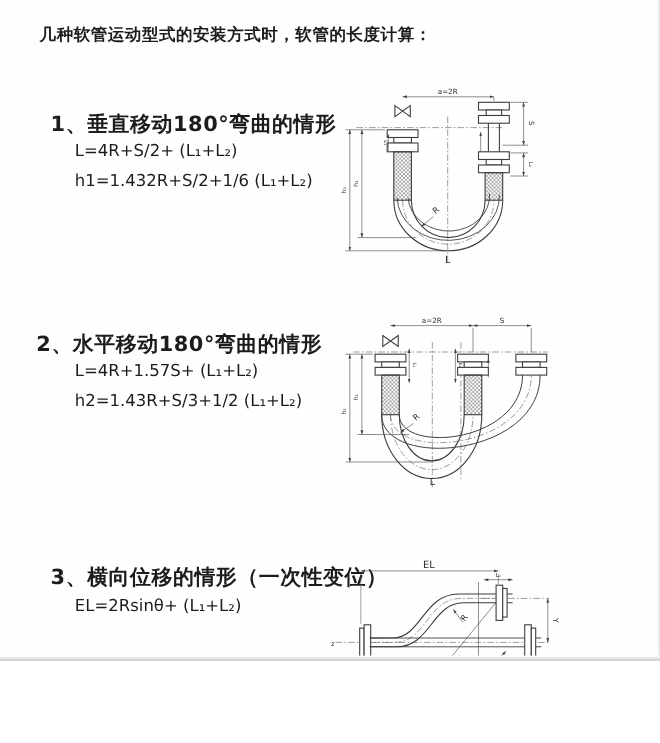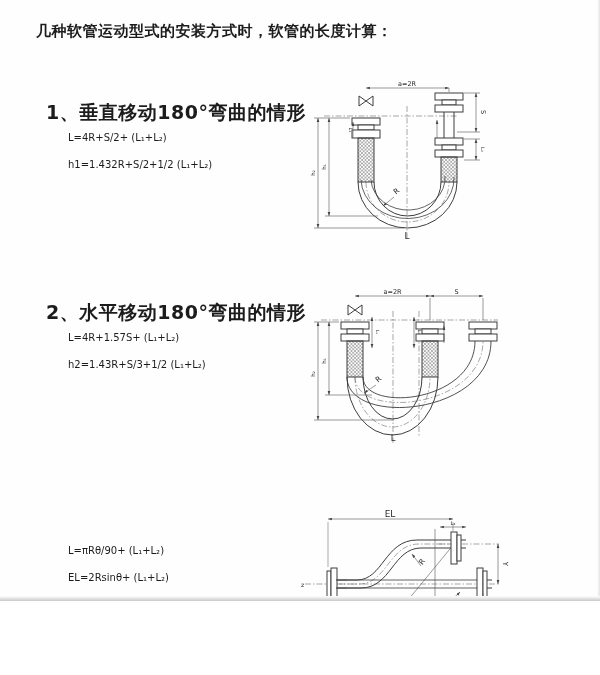--- a/index.html
+++ b/index.html
@@ -1,49 +1,49 @@
 <!DOCTYPE html>
 <html><head>
 <meta charset="utf-8">
 <style>
   html,body{margin:0;padding:0;background:#ffffff;}
   .page{position:relative;width:600px;height:601px;background:#fefefe;overflow:hidden;
         font-family:"DejaVu Sans","Liberation Sans",sans-serif;color:#1c1c1c;}
   .title{position:absolute;left:36px;top:22px;font-size:15px;font-weight:bold;letter-spacing:.5px;}
   .sec-heading{position:absolute;font-size:19px;font-weight:bold;letter-spacing:.5px;}
-  .formulas{position:absolute;font-size:10px;}
+  .formulas{position:absolute;font-size:15px;}
   .formulas div{height:27px;line-height:27px;white-space:pre;}
   .diag{position:absolute;}
   .edge-bottom{position:absolute;left:0;right:0;bottom:0;height:5px;
                background:linear-gradient(#ffffff,#c9c9c9);}
   .edge-right{position:absolute;top:0;bottom:0;right:0;width:3px;
               background:linear-gradient(to right,#ffffff,#e3e3e3);}
   svg text{fill:#2a2a2a;font-family:"DejaVu Sans","Liberation Sans",sans-serif;}
 </style>
 </head>
 <body>
 
 <div class="page">
 
   <div class="title">几种软管运动型式的安装方式时，软管的长度计算：</div>
 
   <div class="sec-heading" style="left:46px;top:100px">1、垂直移动180°弯曲的情形</div>
   <div class="formulas" style="left:68px;top:124px">
     <div>L=4R+S/2+ (L₁+L₂)</div>
-    <div>h1=1.432R+S/2+1/2 (L₁+L₂)</div>
+    <div>h1=1.432R+S/2+1/6 (L₁+L₂)</div>
   </div>
 
-  <div class="sec-heading" style="left:46px;top:300px">2、水平移动180°弯曲的情形</div>
+  <div class="sec-heading" style="left:33px;top:300px">2、水平移动180°弯曲的情形</div>
   <div class="formulas" style="left:68px;top:324px">
     <div>L=4R+1.57S+ (L₁+L₂)</div>
     <div>h2=1.43R+S/3+1/2 (L₁+L₂)</div>
   </div>
 
+  <div class="sec-heading" style="left:46px;top:512px">3、横向位移的情形（一次性变位）</div>
   <div class="formulas" style="left:68px;top:537px">
-    <div>L=πRθ/90+ (L₁+L₂)</div>
     <div>EL=2Rsinθ+ (L₁+L₂)</div>
   </div>
 
   <svg class="diag" style="left:306px;top:76px" width="200" height="168" viewBox="0 0 200 168">
     <defs>
       <marker id="d1e" markerWidth="8" markerHeight="6" refX="6.5" refY="2.5" orient="auto">
           <path d="M0,0.3 L6.5,2.5 L0,4.7 z" fill="#444"></path>
         </marker>
       <marker id="d1s" markerWidth="8" markerHeight="6" refX="0.5" refY="2.5" orient="auto">
           <path d="M7,0.3 L0.5,2.5 L7,4.7 z" fill="#444"></path>

